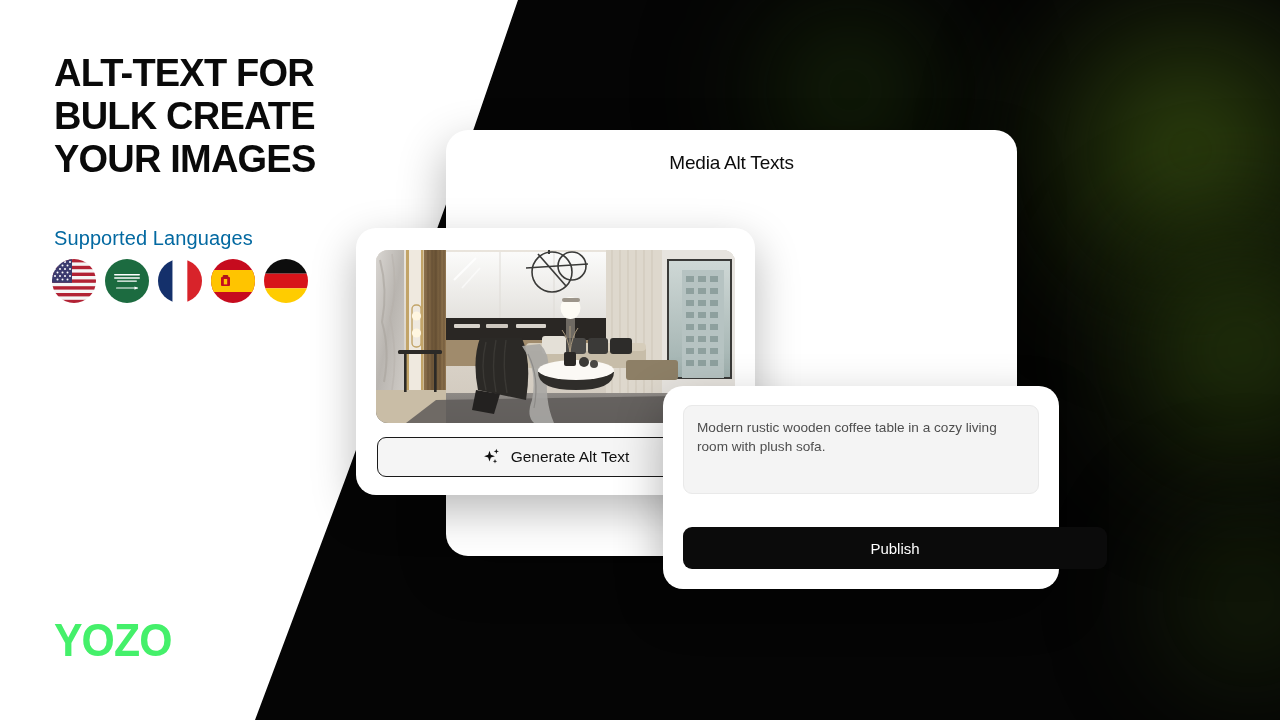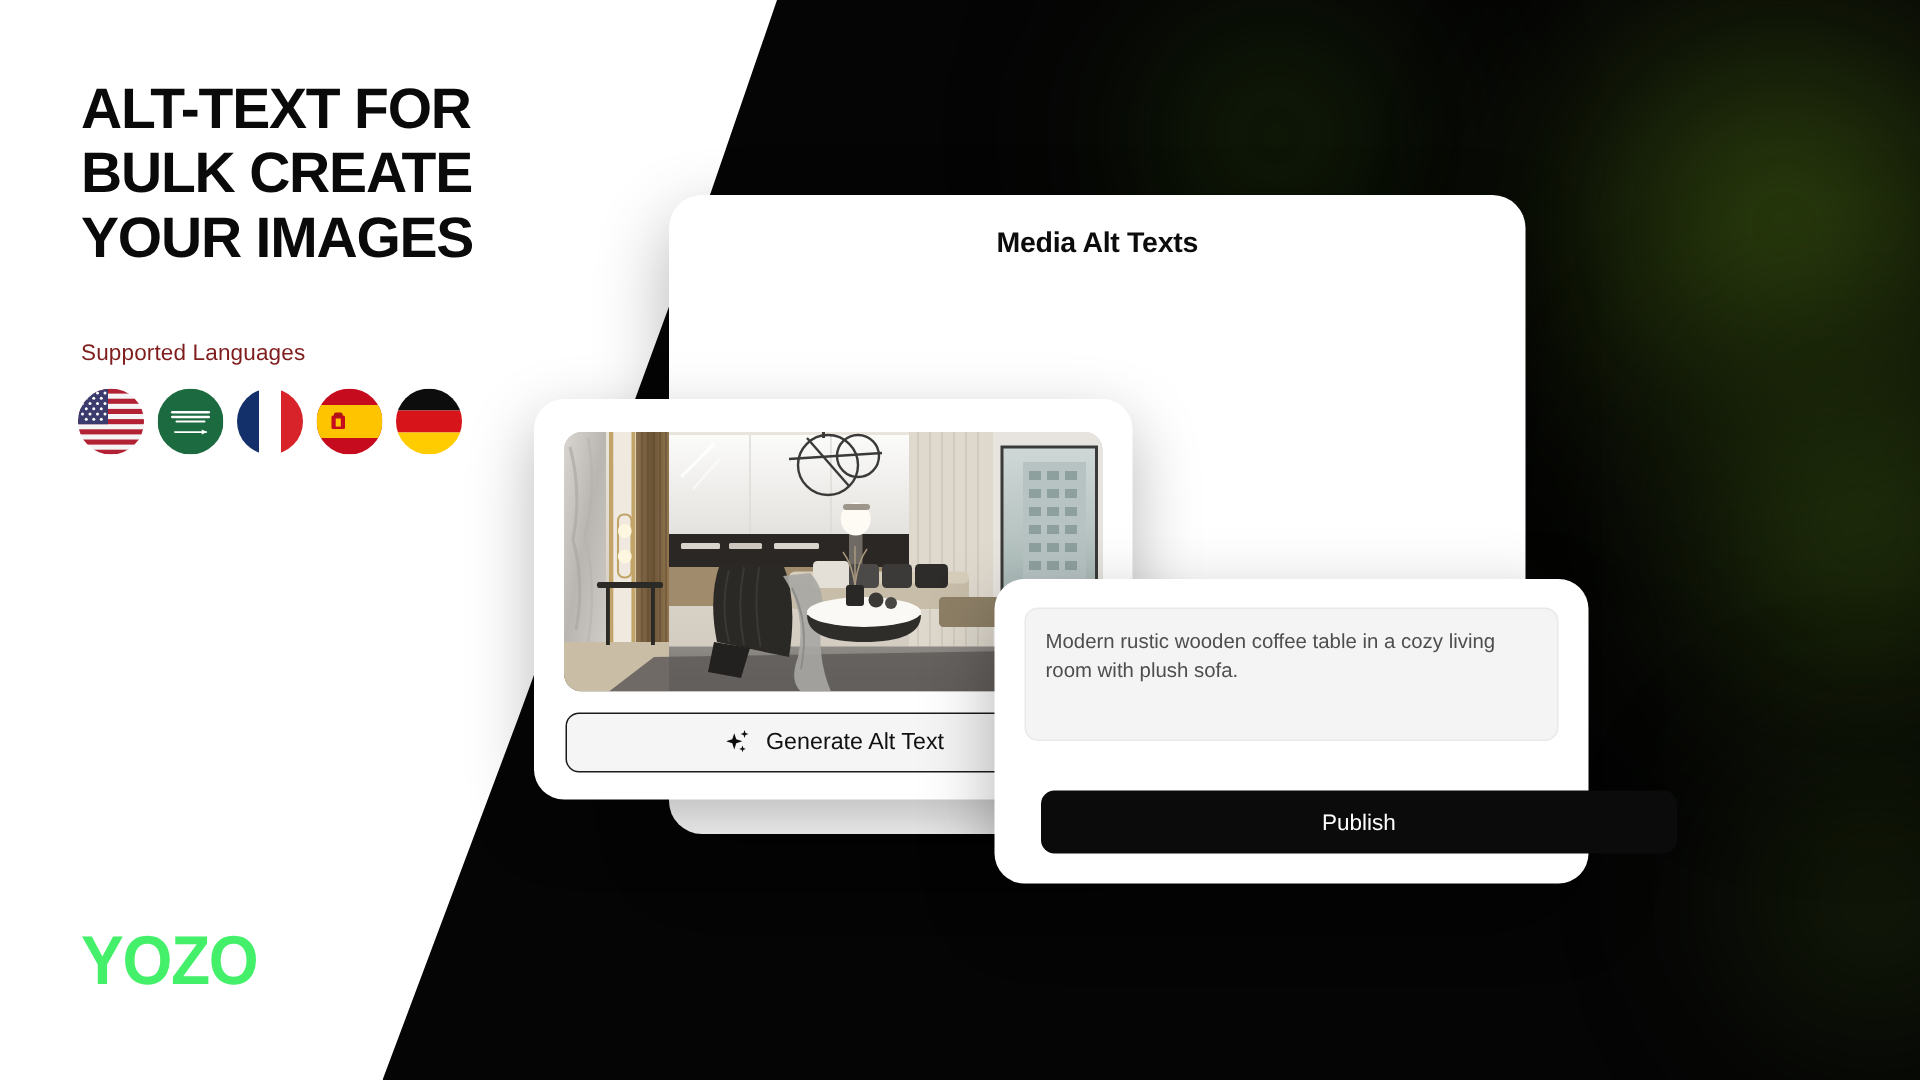--- a/index.html
+++ b/index.html
@@ -91,22 +91,22 @@
     color: #0a0a0a;
     text-transform: uppercase;
     font-stretch: condensed;
   }
   .headline > span { display: block; white-space: nowrap; }
 
   .supported-label {
     position: absolute;
     left: 54px;
     top: 227px;
-    font-size: 15px;
-    color: #7f1d1d;
+    font-size: 20px;
+    color: #0369a1;
     letter-spacing: 0.1px;
   }
 
   .flag-row {
     position: absolute;
     left: 52px;
     top: 259px;
     display: flex;
     gap: 9px;
   }
@@ -146,21 +146,21 @@
     border-radius: 22px;
     box-shadow: 0 18px 48px rgba(0,0,0,0.30);
   }
   .card-back-title {
     position: absolute;
     left: 0;
     right: 0;
     top: 22px;
     text-align: center;
     font-size: 19px;
-    font-weight: 700;
+    font-weight: 400;
     color: #0c0c0c;
     letter-spacing: -0.2px;
   }
   .card-back-sub {
     position: absolute;
     left: 30px;
     right: 30px;
     top: 52px;
     text-align: center;
     font-size: 14.2px;
@@ -170,21 +170,20 @@
 
   .card-media {
     position: absolute;
     left: 356px;
     top: 228px;
     width: 399px;
     height: 267px;
     background: #ffffff;
     border-radius: 20px;
     box-shadow: 0 16px 44px rgba(0,0,0,0.28);
-    margin-top: 38px;
   }
 
   .media-thumb {
     position: absolute;
     left: 20px;
     top: 22px;
     width: 359px;
     height: 173px;
     border-radius: 12px;
     overflow: hidden;
@@ -238,21 +237,21 @@
     font-size: 13.6px;
     line-height: 19px;
     color: #4e4e4e;
     resize: none;
     outline: none;
     overflow: hidden;
   }
 
   .publish-btn {
     position: absolute;
-    left: 31px;
+    left: 20px;
     top: 141px;
     width: 424px;
     height: 42px;
     border: none;
     border-radius: 9px;
     background: #0b0b0b;
     color: #ffffff;
     font-family: "Liberation Sans", sans-serif;
     font-size: 15px;
     cursor: pointer;

